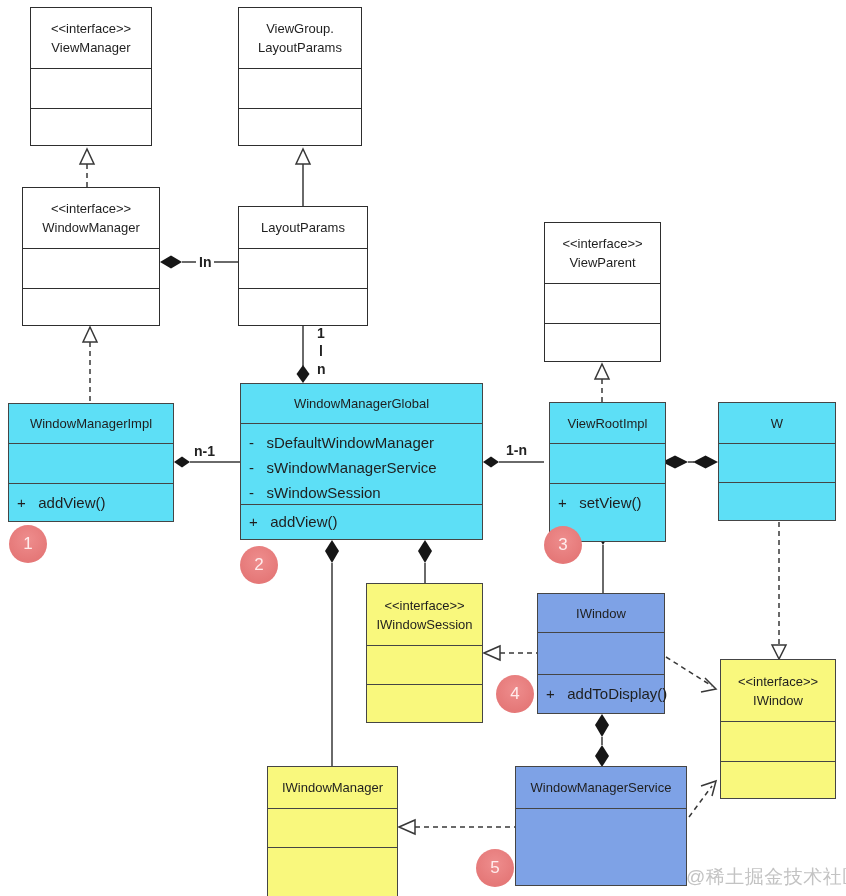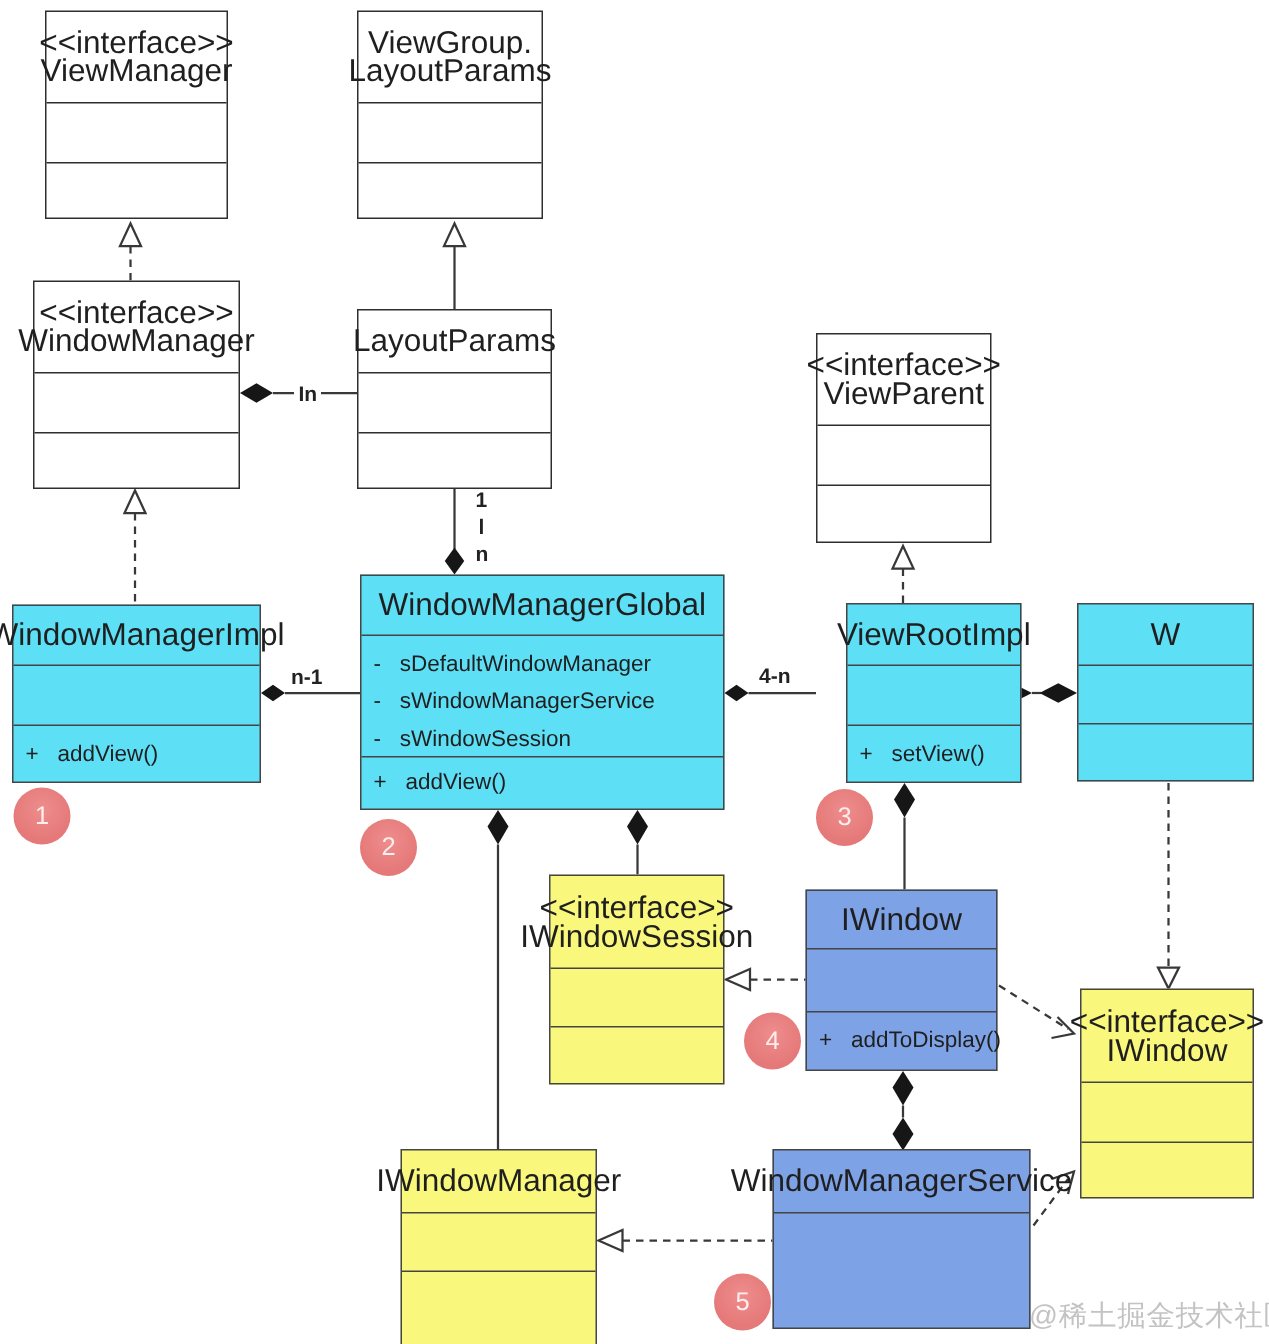--- a/index.html
+++ b/index.html
@@ -18,21 +18,21 @@
   }
   .cls.white{border-color:#2e2e2e;}
   .fill-cyan{background:var(--cyan);}
   .fill-yellow{background:var(--yellow);}
   .fill-blue{background:var(--blue);}
   .cmp{box-sizing:border-box; flex:0 0 auto;}
   .cmp + .cmp{border-top:1.5px solid var(--border);}
   .white .cmp + .cmp{border-top-color:#2e2e2e;}
   .title{
     display:flex; flex-direction:column; align-items:center; justify-content:center;
-    font-size:21px; line-height:19px; text-align:center;
+    font-size:13px; line-height:19px; text-align:center;
   }
   .body{padding:6px 8px;}
   .member{font-size:15px; line-height:25px; white-space:pre;}
   .lbl{position:absolute; font-size:14px; font-weight:bold; color:#222;}
   .lbl.onwire{background:#fff; padding:0 3px;}
   .badge{
     position:absolute; width:38px; height:38px; border-radius:50%;
     background:radial-gradient(circle at 50% 38%, #ee8d8d, var(--badge) 70%);
     color:#ffecec; font-size:17px; display:flex; align-items:center; justify-content:center;
   }
@@ -174,21 +174,21 @@
     <div class="cmp body" style="height:81px">
       <div class="member">-   sDefaultWindowManager</div>
       <div class="member">-   sWindowManagerService</div>
       <div class="member">-   sWindowSession</div>
     </div>
     <div class="cmp body" style="flex:1;padding-top:4px">
       <div class="member">+   addView()</div>
     </div>
   </div>
 
-  <div class="cls fill-cyan" style="left:564px;top:402px;width:117px;height:120px">
+  <div class="cls fill-cyan" style="left:549px;top:402px;width:117px;height:140px">
     <div class="cmp title" style="height:40px">
       <span>ViewRootImpl</span>
     </div>
     <div class="cmp" style="height:40px"></div>
     <div class="cmp body" style="flex:1">
       <div class="member">+   setView()</div>
     </div>
   </div>
 
   <div class="cls fill-cyan" style="left:718px;top:402px;width:118px;height:119px">
@@ -240,21 +240,21 @@
       <span>WindowManagerService</span>
     </div>
     <div class="cmp" style="height:40px"></div>
   </div>
 
   <div class="lbl onwire" style="left:196px;top:254px">In</div>
   <div class="lbl" style="left:317px;top:325px">1</div>
   <div class="lbl" style="left:319px;top:343px">l</div>
   <div class="lbl" style="left:317px;top:361px">n</div>
   <div class="lbl" style="left:194px;top:443px">n-1</div>
-  <div class="lbl" style="left:506px;top:442px">4-n</div>
+  <div class="lbl" style="left:506px;top:442px">1-n</div>
 
   <div class="badge" style="left:9px;top:525px">1</div>
   <div class="badge" style="left:240px;top:546px">2</div>
   <div class="badge" style="left:544px;top:526px">3</div>
   <div class="badge" style="left:496px;top:675px">4</div>
   <div class="badge" style="left:476px;top:849px">5</div>
 
   <div class="watermark">@稀土掘金技术社区</div>
 
 </div>

